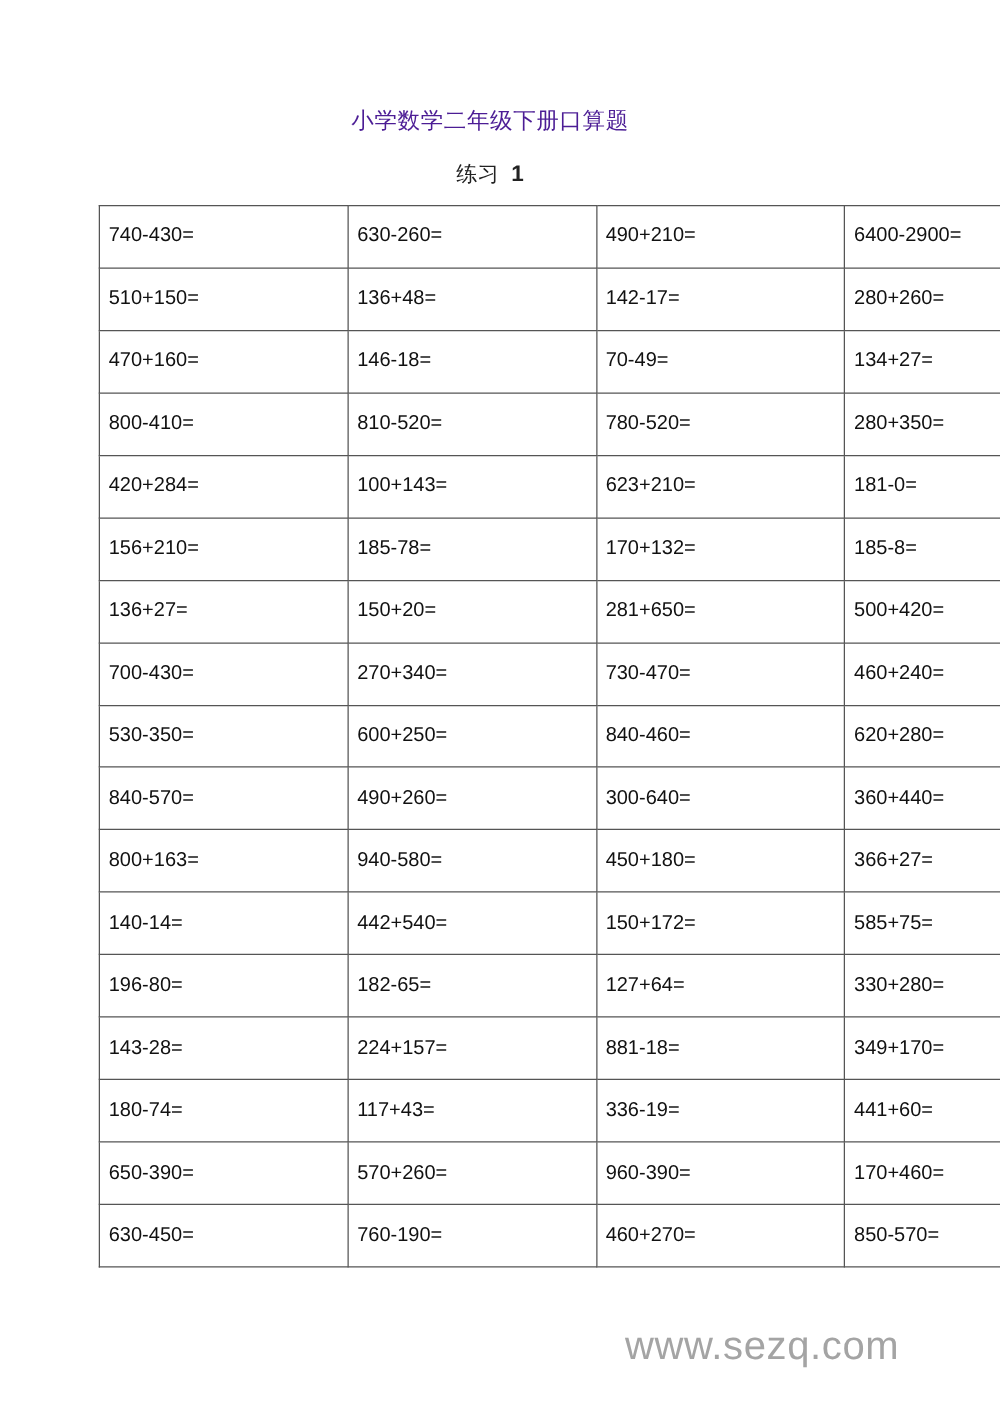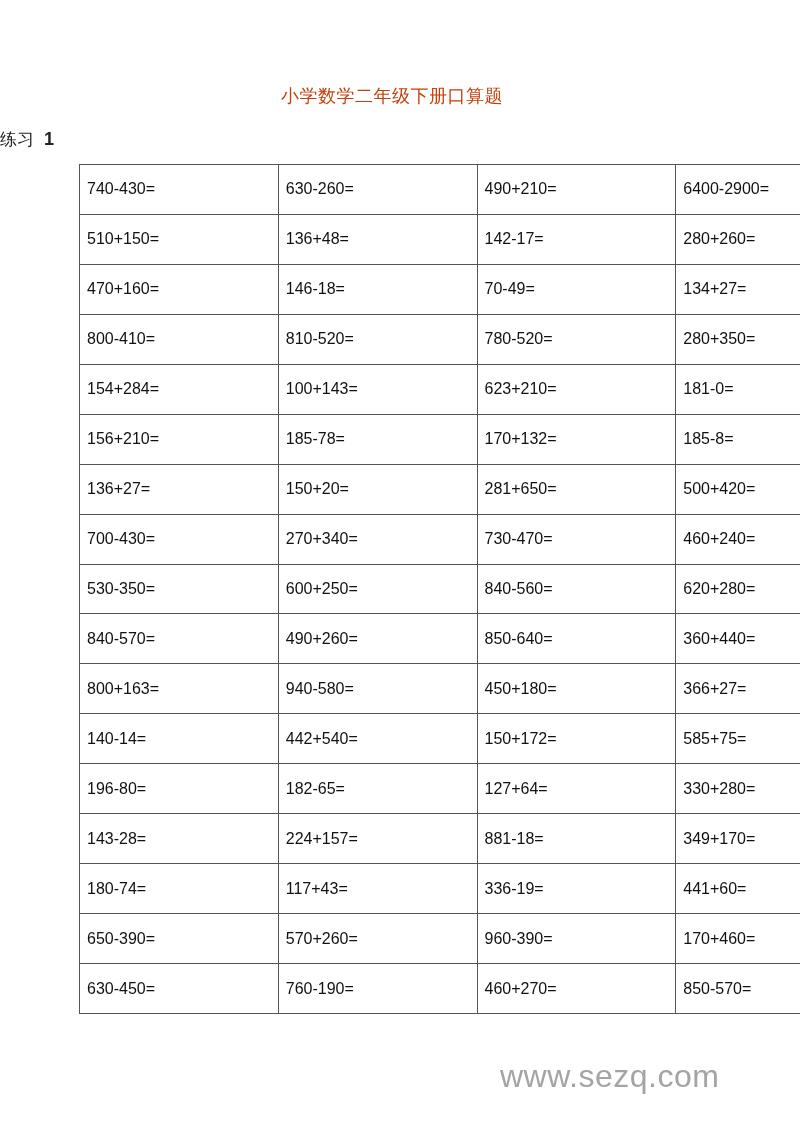--- a/index.html
+++ b/index.html
@@ -3,24 +3,24 @@
 <meta charset="utf-8">
 <style>
   html, body { margin: 0; padding: 0; background: #ffffff; }
   body {
     width: 800px; height: 1133px; position: relative; overflow: hidden;
     font-family: "Liberation Sans", sans-serif; color: #111;
   }
   .title {
     position: absolute; top: 84px; left: 0; width: 784px; text-align: center;
     font-family: "DejaVu Serif", "Liberation Serif", serif;
-    font-size: 18px; color: #c2410c; letter-spacing: 0.5px;
+    font-size: 18px; color: #4c1d95; letter-spacing: 0.5px;
   }
   .subtitle {
-    position: absolute; top: 128px; left: 0; width: 784px; text-align: left;
+    position: absolute; top: 128px; left: 0; width: 784px; text-align: center;
     font-size: 17px; color: #222;
   }
   .subtitle .sub-cn { font-family: "DejaVu Serif", "Liberation Serif", serif; margin-right: 10px; }
   .subtitle .sub-num { font-family: "Liberation Sans", sans-serif; font-weight: bold; font-size: 18px; }
   table.problems {
     position: absolute; top: 164px; left: 79px; width: 796px; height: 850px;
     border-collapse: collapse; table-layout: fixed;
   }
   table.problems td {
     border: 1.5px solid #555;
@@ -64,21 +64,21 @@
         <td>70-49=</td>
         <td>134+27=</td>
       </tr>
       <tr>
         <td>800-410=</td>
         <td>810-520=</td>
         <td>780-520=</td>
         <td>280+350=</td>
       </tr>
       <tr>
-        <td>154+284=</td>
+        <td>420+284=</td>
         <td>100+143=</td>
         <td>623+210=</td>
         <td>181-0=</td>
       </tr>
       <tr>
         <td>156+210=</td>
         <td>185-78=</td>
         <td>170+132=</td>
         <td>185-8=</td>
       </tr>
@@ -90,27 +90,27 @@
       </tr>
       <tr>
         <td>700-430=</td>
         <td>270+340=</td>
         <td>730-470=</td>
         <td>460+240=</td>
       </tr>
       <tr>
         <td>530-350=</td>
         <td>600+250=</td>
-        <td>840-560=</td>
+        <td>840-460=</td>
         <td>620+280=</td>
       </tr>
       <tr>
         <td>840-570=</td>
         <td>490+260=</td>
-        <td>850-640=</td>
+        <td>300-640=</td>
         <td>360+440=</td>
       </tr>
       <tr>
         <td>800+163=</td>
         <td>940-580=</td>
         <td>450+180=</td>
         <td>366+27=</td>
       </tr>
       <tr>
         <td>140-14=</td>

